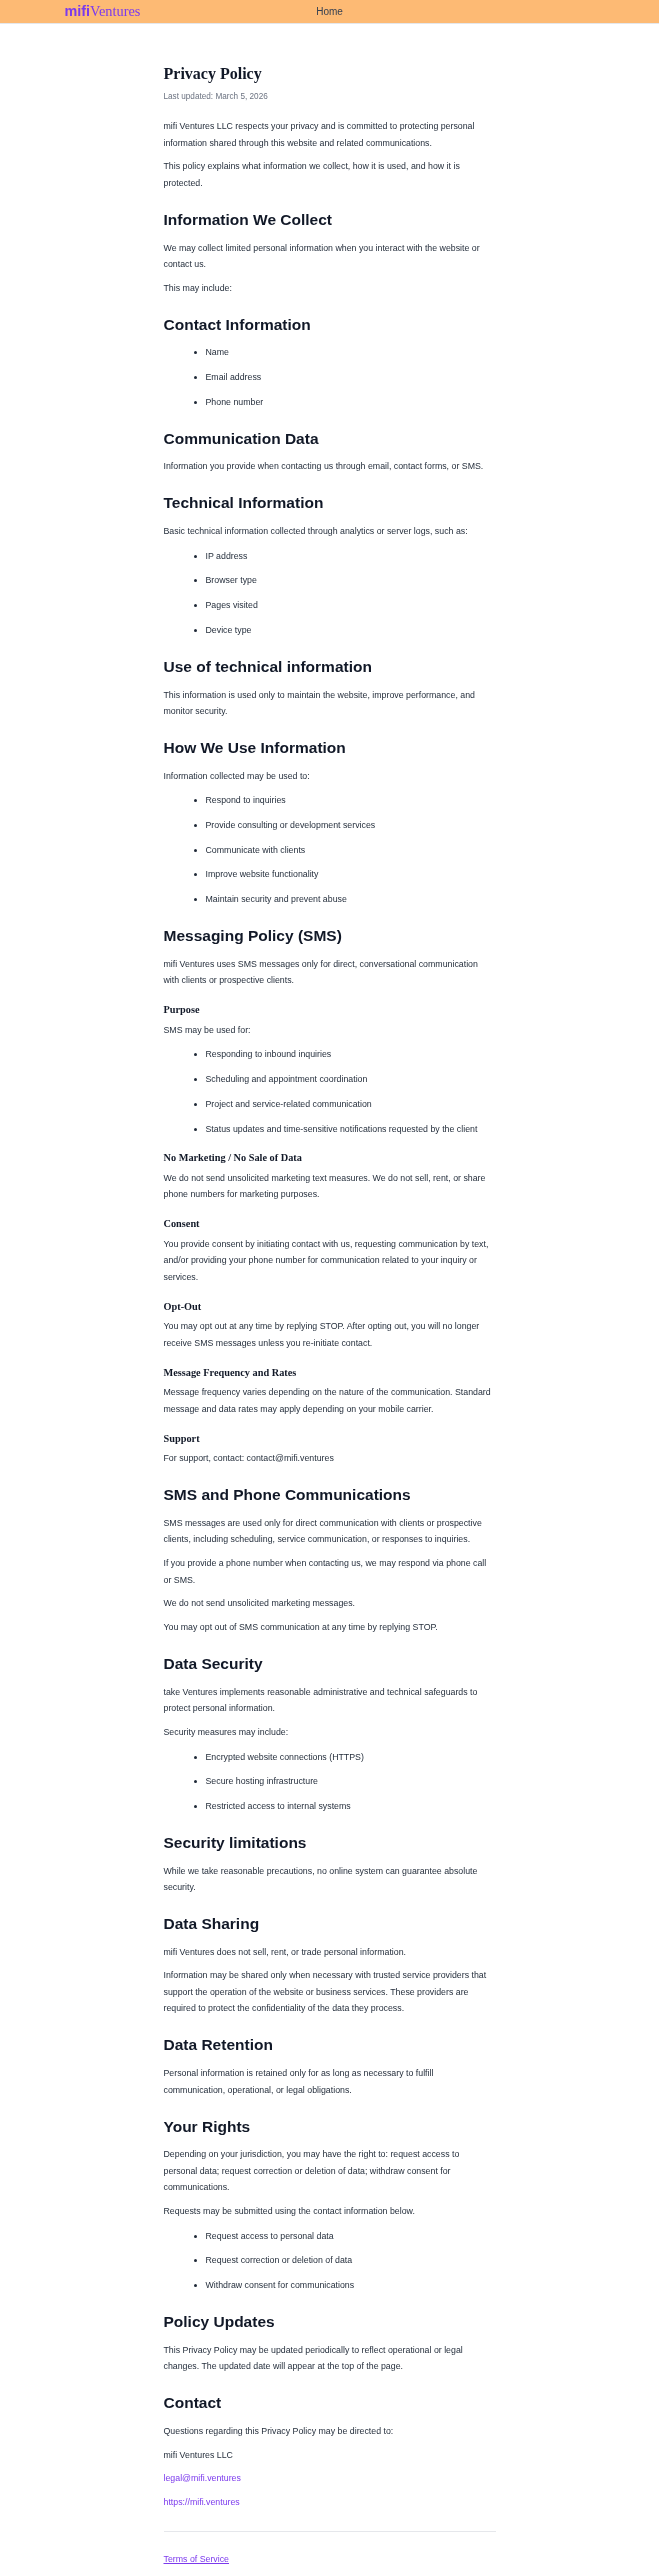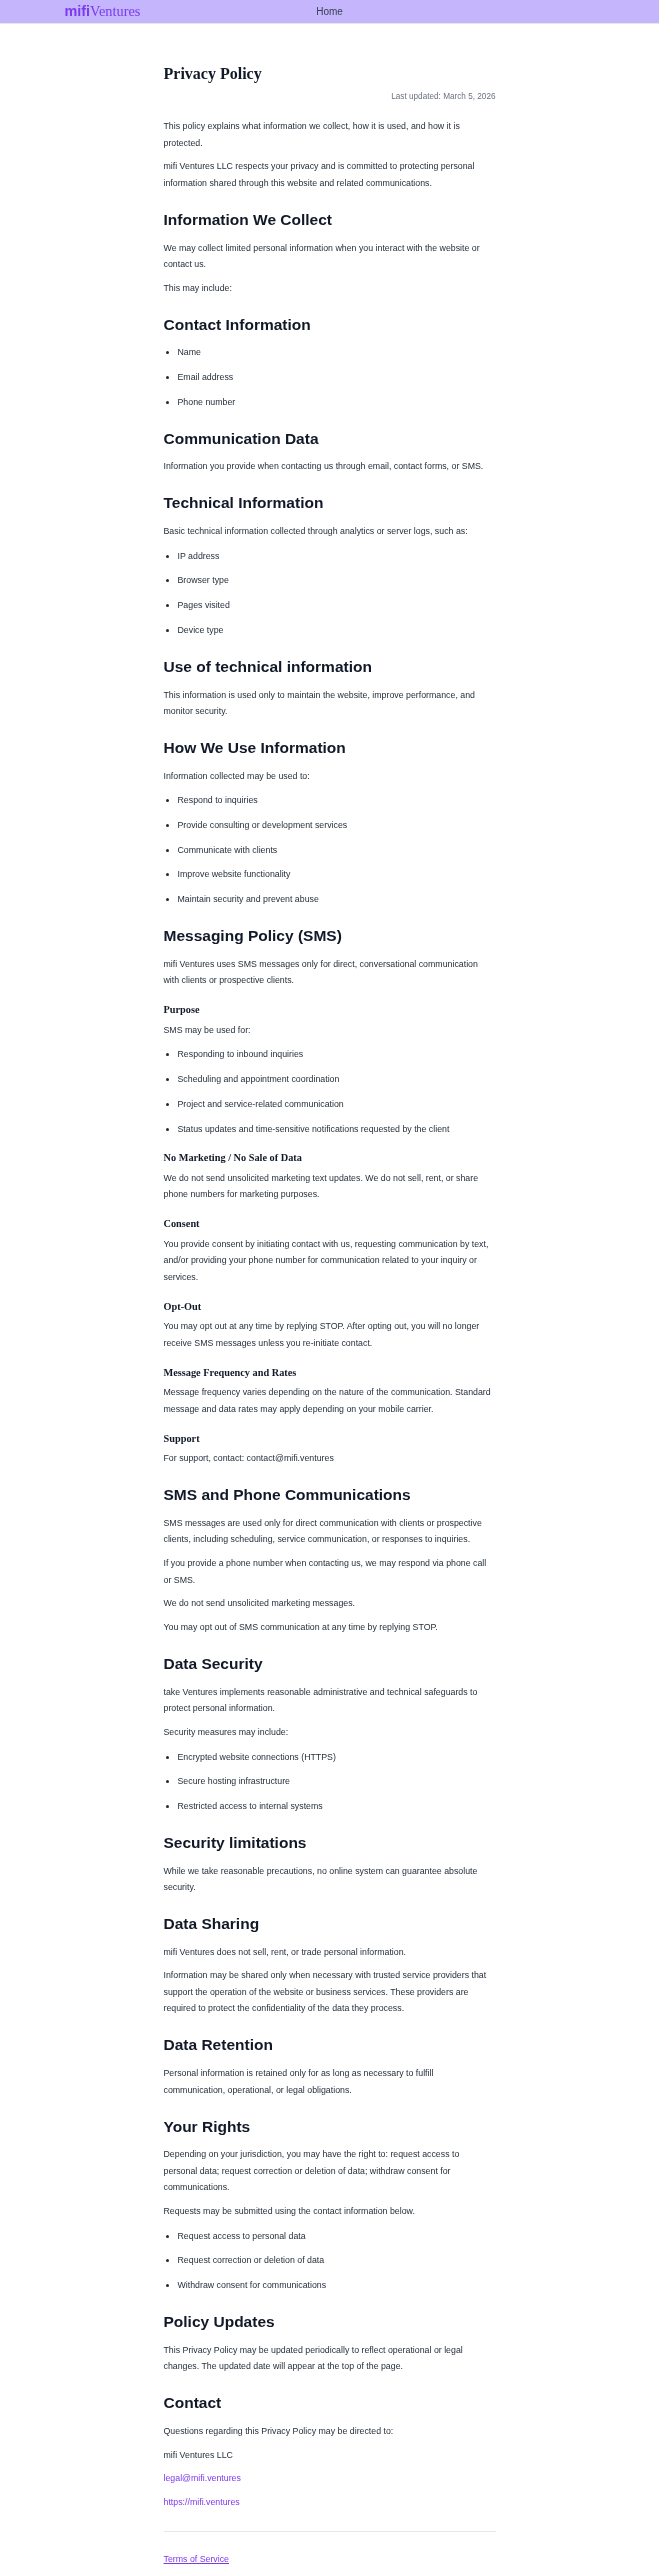--- a/index.html
+++ b/index.html
@@ -8,21 +8,21 @@
   body {
     font-family: "Liberation Sans", "DejaVu Sans", sans-serif;
     color: #1f2937;
     width: 659px;
   }
 
   
   .site-header {
     height: 24px;
     border-bottom: 0.5px solid #e5e7eb;
-    background: #c4b5fd;
+    background: #fdba74;
   }
   .header-inner {
     max-width: 530px;
     margin: 0 auto;
     height: 100%;
     display: flex;
     align-items: center;
     position: relative;
   }
   .logo { font-size: 14.4px; text-decoration: none; line-height: 1; cursor: pointer; }
@@ -60,21 +60,20 @@
     font-size: 16px;
     line-height: 1.2;
     color: #111827;
     margin: 0 0 8.2px 0;
   }
   p.meta {
     font-size: 8.2px;
     line-height: 12.4px;
     color: #6b7280;
     margin: 0 0 14.4px 0;
-    text-align: right;
   }
   main p.body-p {
     font-size: 8.8px;
     line-height: 16.5px;
     color: #1f2937;
     margin: 0 0 7.2px 0;
   }
   main h2 {
     font-family: Liberation Sans, sans-serif;
     font-weight: 700;
@@ -92,20 +91,21 @@
     margin: 14.4px 0 5.2px 0;
   }
   main ul {
     margin: 8.2px 0 12.4px 0;
     padding: 0 0 0 14px;
   }
   main li {
     font-size: 8.8px;
     line-height: 16.5px;
     color: #1f2937;
+    margin-left: 28px;
   }
   main li:not(:last-child) { margin-bottom: 8.2px; }
   a.content-link {
     color: #7c3aed;
     text-decoration: none;
     cursor: pointer;
   }
   a.content-link.underlined { text-decoration: underline; }
   main hr.divider {
     border: none;
@@ -123,22 +123,22 @@
     </a>
     <nav class="main-nav">
       <a class="nav-link">Home</a>
     </nav>
   </div>
 </header>
 
 <main>
   <h1 class="page-title">Privacy Policy</h1>
   <p class="meta">Last updated: March 5, 2026</p>
+  <p class="body-p">mifi Ventures LLC respects your privacy and is committed to protecting personal information shared through this website and related communications.</p>
   <p class="body-p">This policy explains what information we collect, how it is used, and how it is protected.</p>
-  <p class="body-p">mifi Ventures LLC respects your privacy and is committed to protecting personal information shared through this website and related communications.</p>
   <div id="blocks">
       <h2>Information We Collect</h2>
       <p class="body-p">We may collect limited personal information when you interact with the website or contact us.</p>
       <p class="body-p">This may include:</p>
       <h2>Contact Information</h2>
       <ul>
         <li>Name</li>
         <li>Email address</li>
         <li>Phone number</li>
       </ul>
@@ -167,21 +167,21 @@
       <p class="body-p">mifi Ventures uses SMS messages only for direct, conversational communication with clients or prospective clients.</p>
       <h3>Purpose</h3>
       <p class="body-p">SMS may be used for:</p>
       <ul>
         <li>Responding to inbound inquiries</li>
         <li>Scheduling and appointment coordination</li>
         <li>Project and service-related communication</li>
         <li>Status updates and time-sensitive notifications requested by the client</li>
       </ul>
       <h3>No Marketing / No Sale of Data</h3>
-      <p class="body-p">We do not send unsolicited marketing text updates. We do not sell, rent, or share phone numbers for marketing purposes.</p>
+      <p class="body-p">We do not send unsolicited marketing text measures. We do not sell, rent, or share phone numbers for marketing purposes.</p>
       <h3>Consent</h3>
       <p class="body-p">You provide consent by initiating contact with us, requesting communication by text, and/or providing your phone number for communication related to your inquiry or services.</p>
       <h3>Opt-Out</h3>
       <p class="body-p">You may opt out at any time by replying STOP. After opting out, you will no longer receive SMS messages unless you re-initiate contact.</p>
       <h3>Message Frequency and Rates</h3>
       <p class="body-p">Message frequency varies depending on the nature of the communication. Standard message and data rates may apply depending on your mobile carrier.</p>
       <h3>Support</h3>
       <p class="body-p">For support, contact: contact@mifi.ventures</p>
       <h2>SMS and Phone Communications</h2>
       <p class="body-p">SMS messages are used only for direct communication with clients or prospective clients, including scheduling, service communication, or responses to inquiries.</p>

